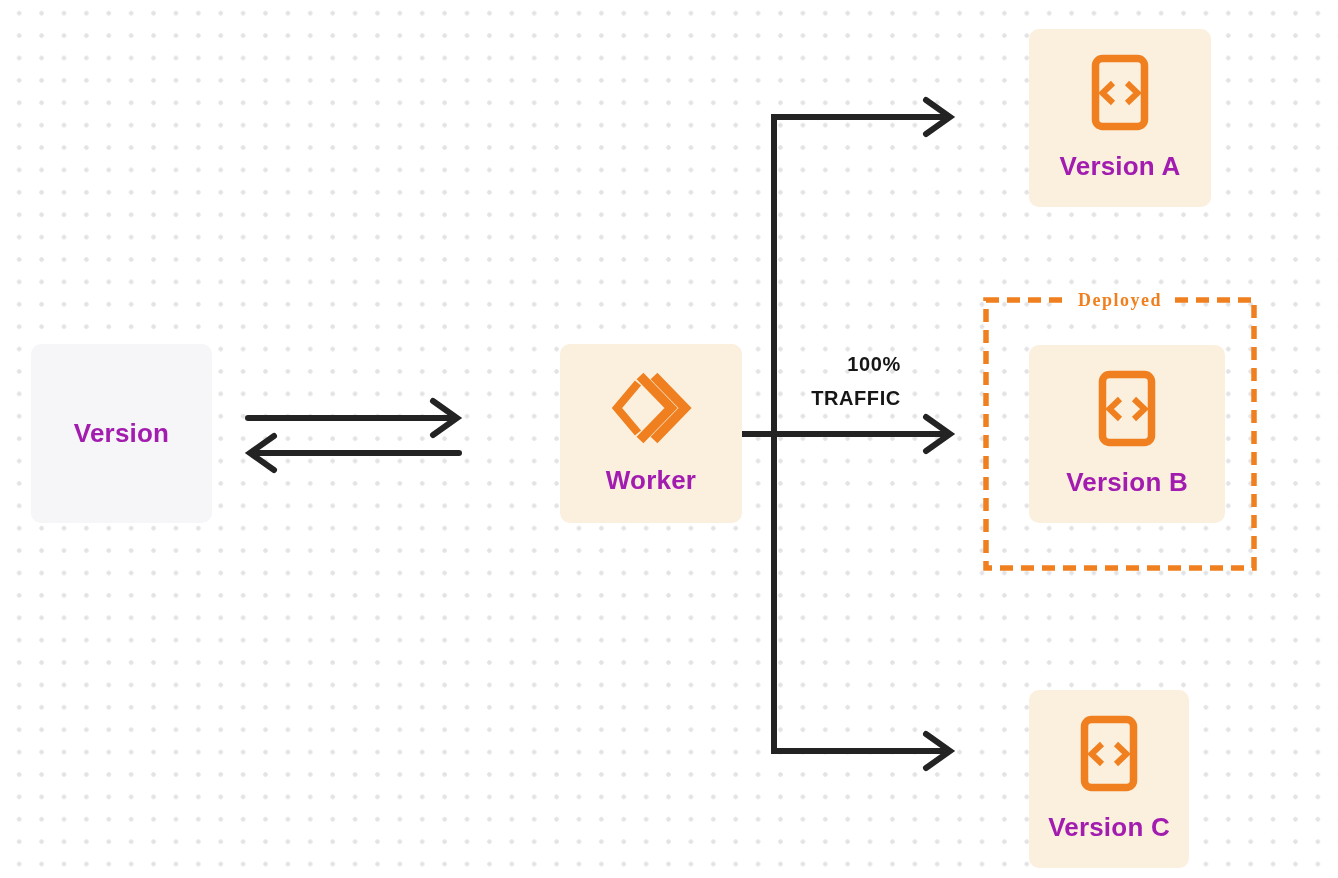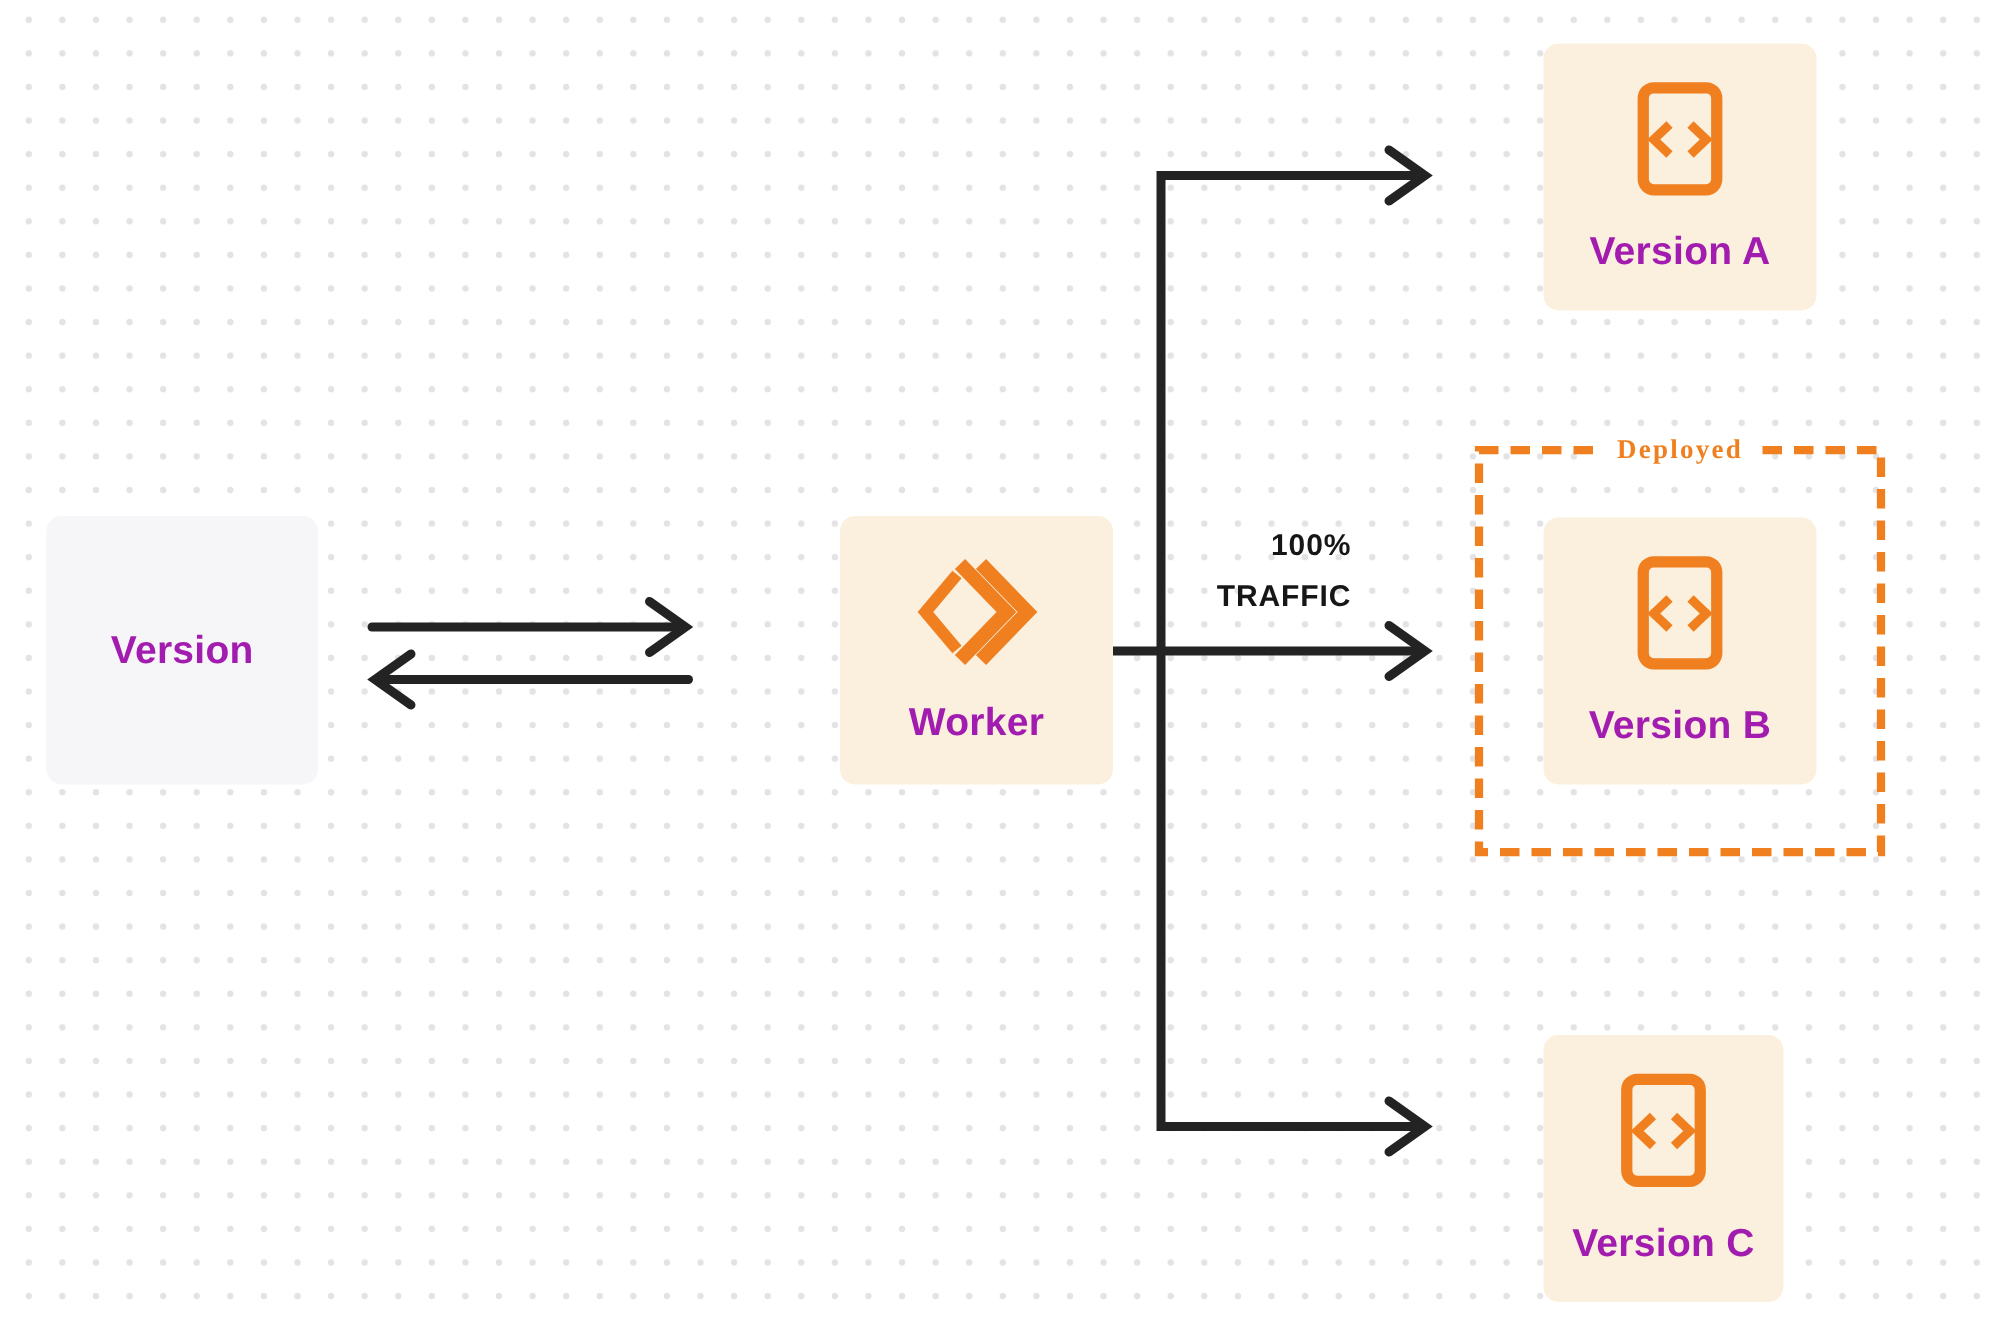--- a/index.html
+++ b/index.html
@@ -23,21 +23,21 @@
   }
   .node .label{
     font-size:26px;font-weight:700;color:#a21caf;
     line-height:31px;letter-spacing:.2px;white-space:nowrap;
   }
   .gray-node{background:#f6f6f8;}
   .cream-node{background:#fbefde;}
   .client{left:31px;top:344px;width:181px;height:179px;}
   .worker{left:516px;top:344px;width:182px;height:179px;margin-left:44px;}
   .version-a{left:1029px;top:29px;width:182px;height:178px;}
-  .version-b{left:1029px;top:345px;width:182px;height:178px;}
+  .version-b{left:1029px;top:345px;width:196px;height:178px;}
   .version-c{left:1029px;top:690px;width:160px;height:178px;}
   .traffic-label{
     position:absolute;left:856px;top:381px;
     transform:translate(-50%,-50%);
     text-align:right;
     font-size:20px;font-weight:700;color:#161616;
     line-height:34px;letter-spacing:.6px;white-space:nowrap;
   }
   .deployed-label{
     position:absolute;left:1120px;top:300px;

